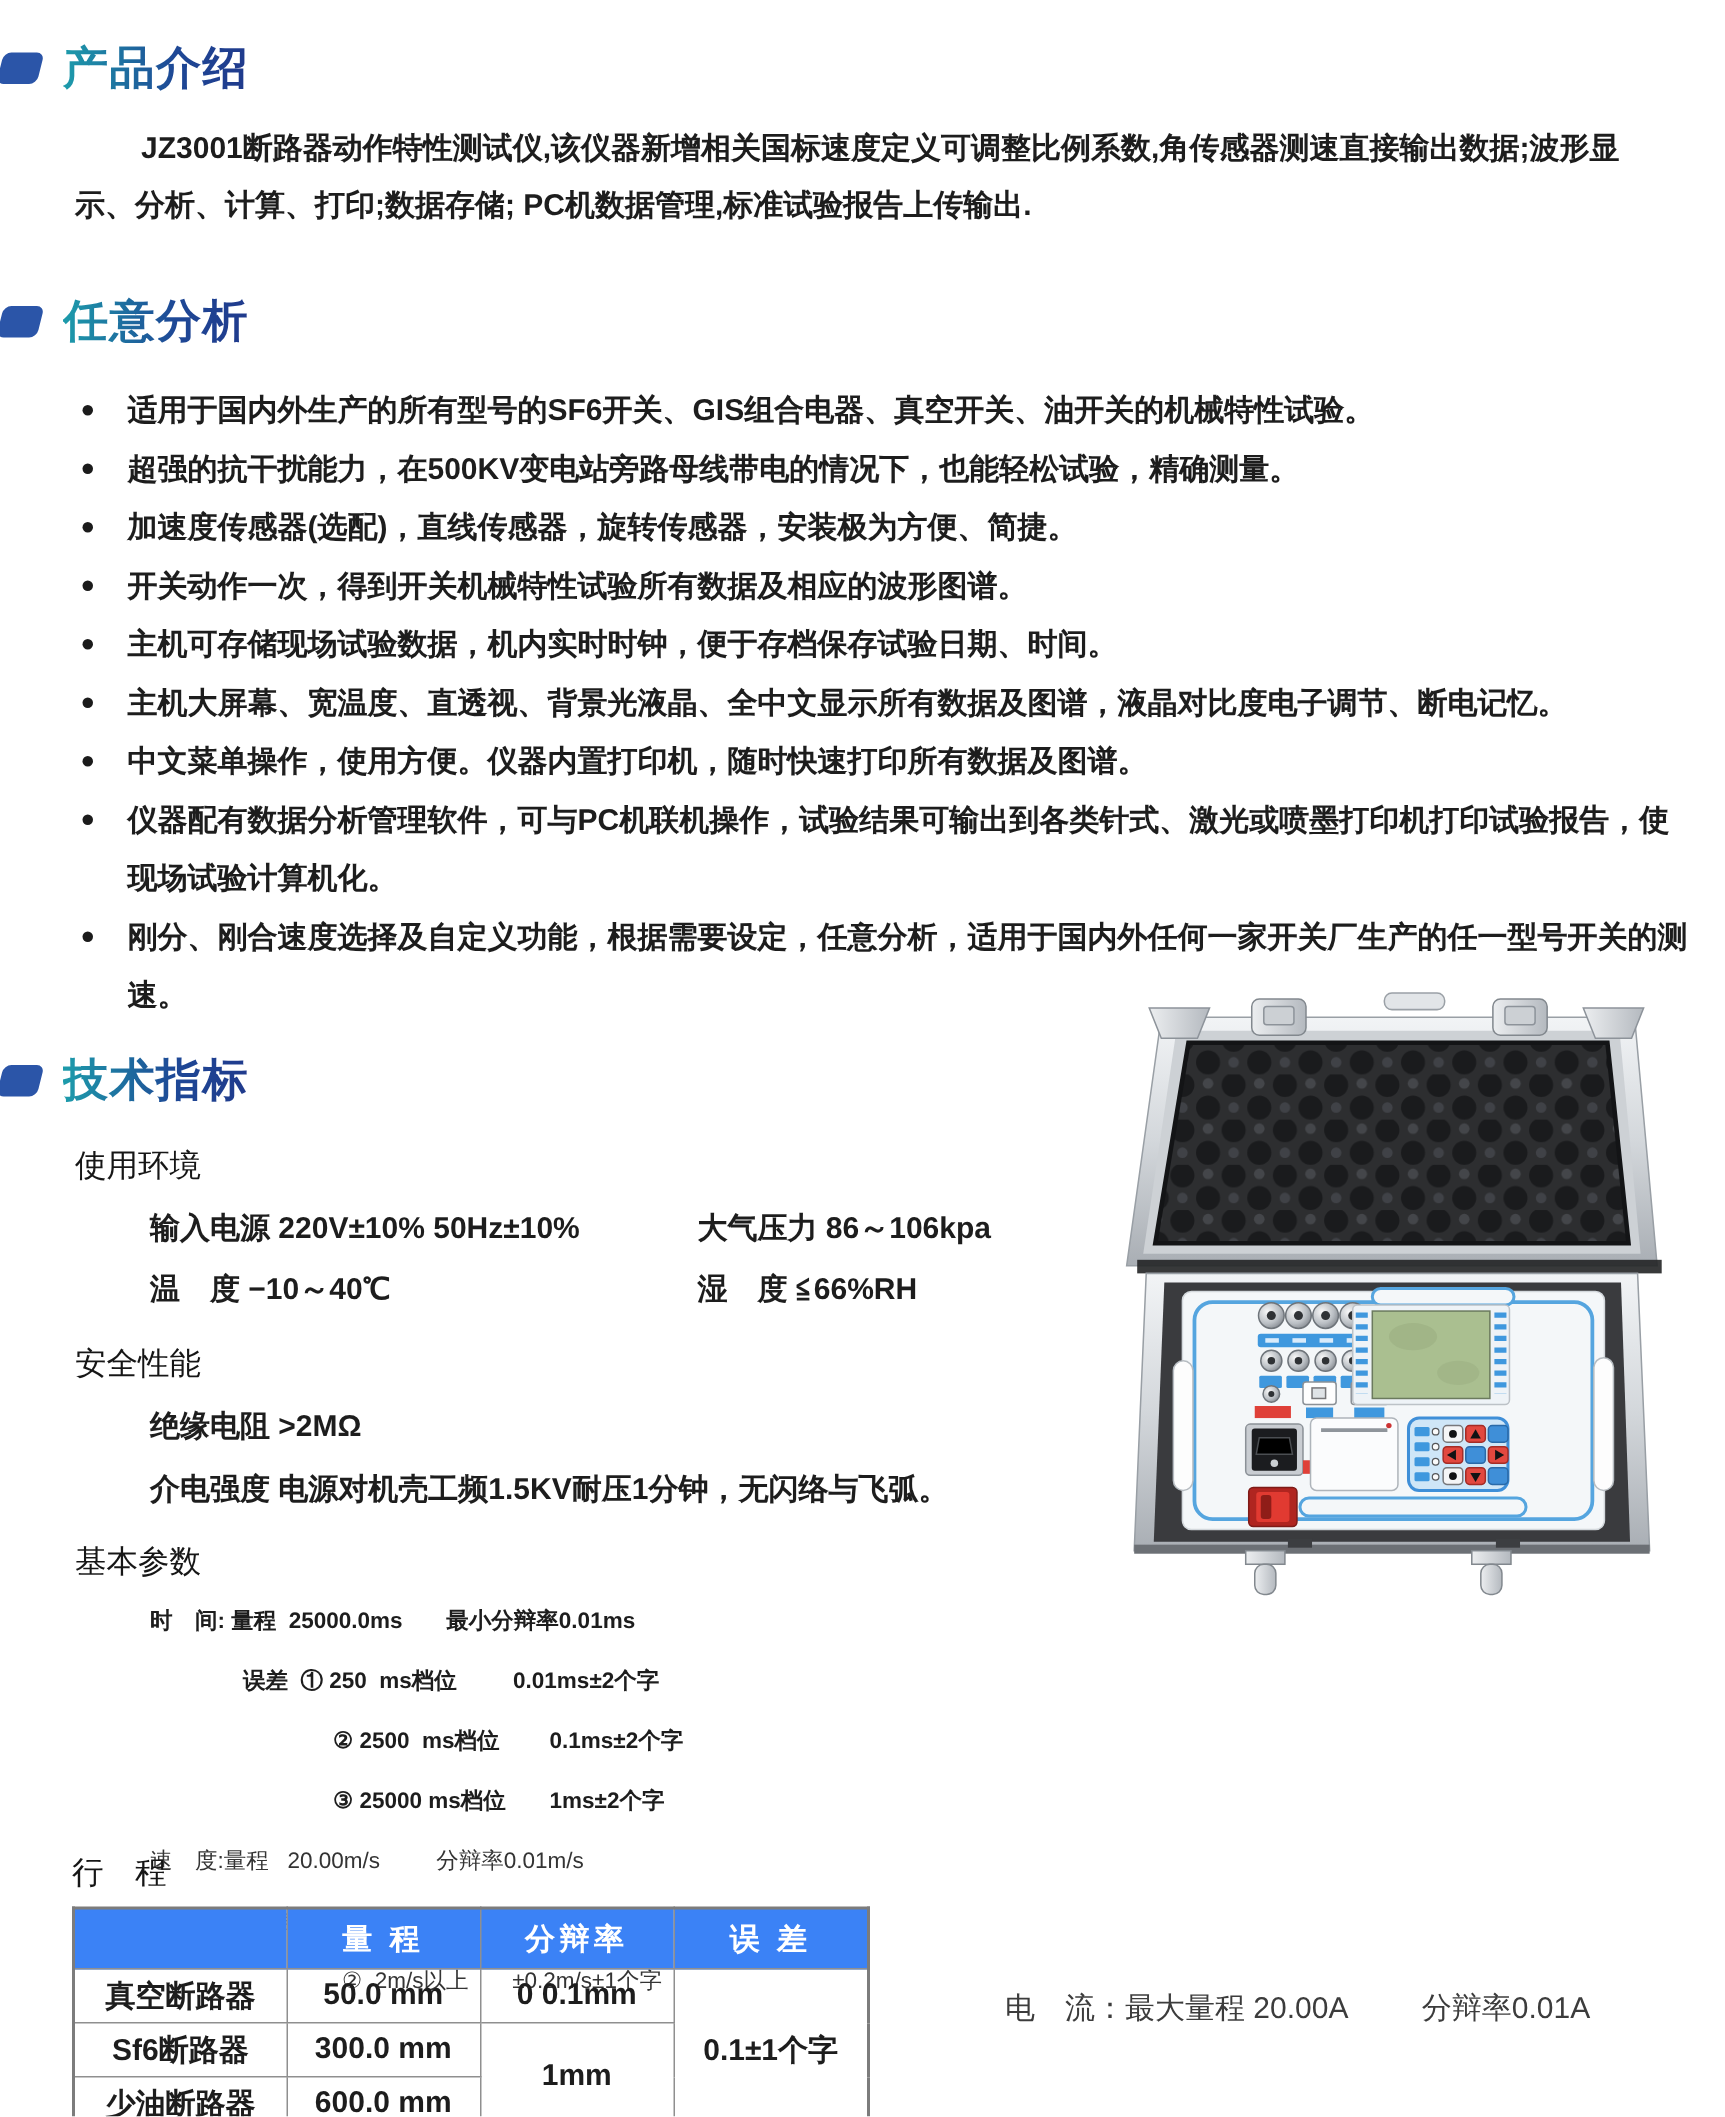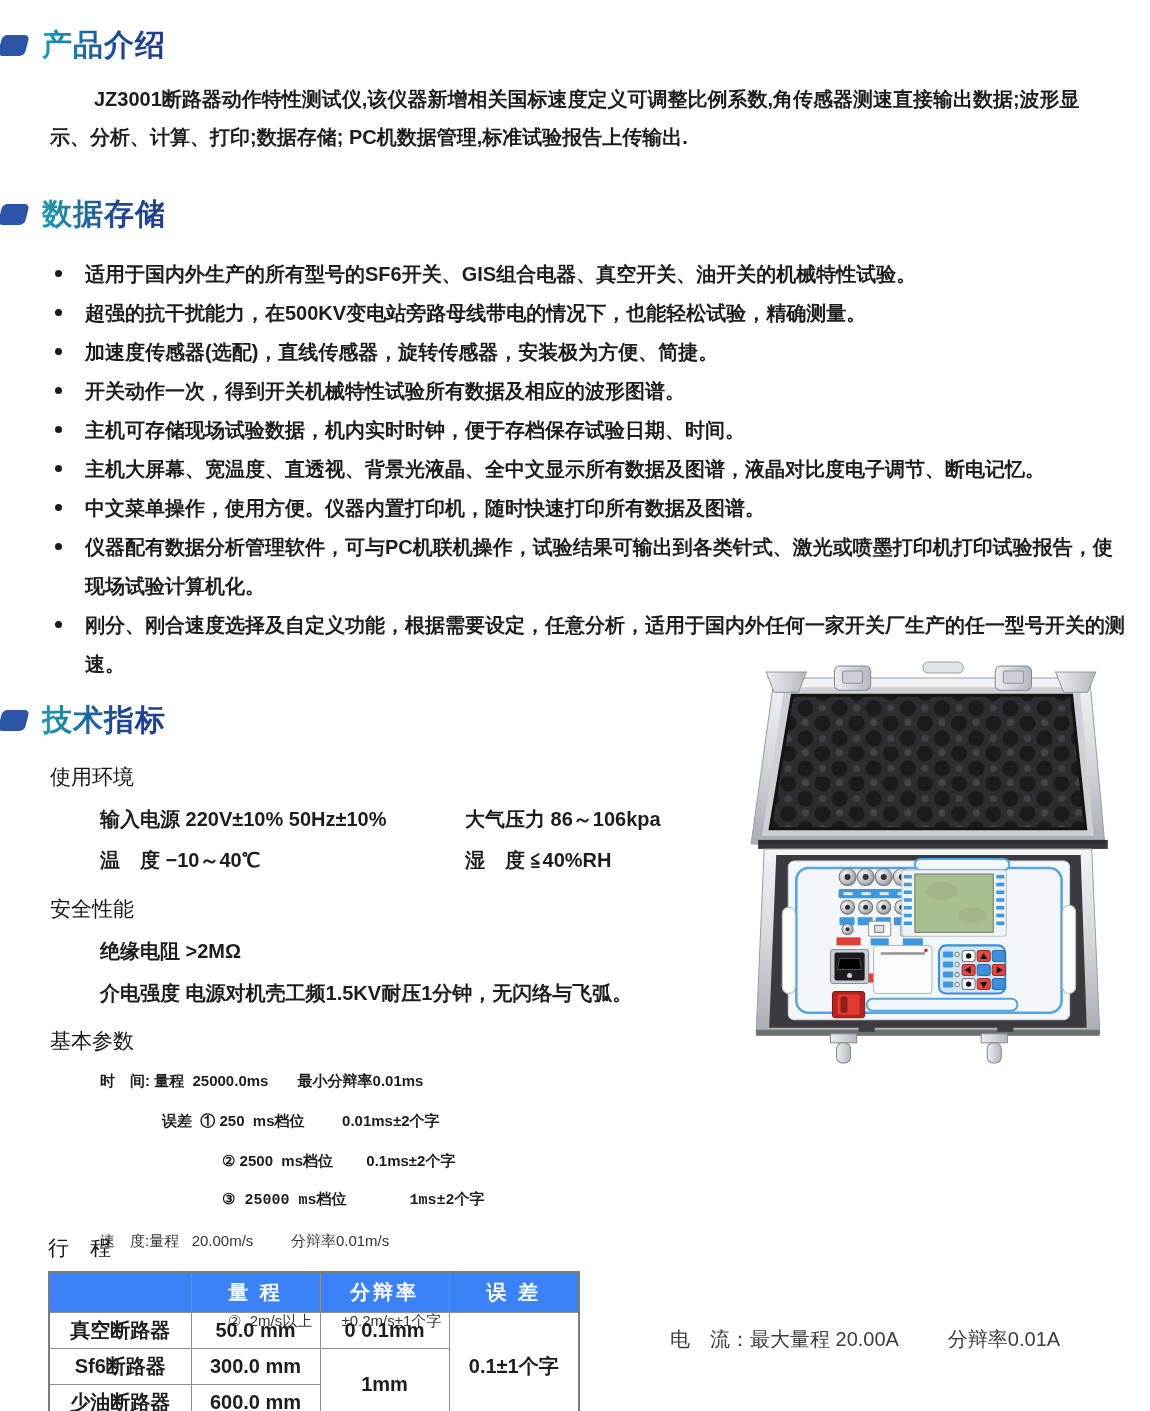--- a/index.html
+++ b/index.html
@@ -29,21 +29,21 @@
   .envrow.first{margin-top:8px;}
   .envrow .lcol{width:352px;}
   #safety-title{margin:14px 0 0 50px;}
   .sline{margin-left:100px;font-size:20px;font-weight:600;line-height:42px;white-space:pre;}
   .sline.first{margin-top:7px;}
   #basic-title{margin:13px 0 0 50px;}
   .bl{font-size:15px;line-height:40px;white-space:pre;}
   .bl0{margin-left:100px;font-weight:700;margin-top:6px;}
   .bl1{margin-left:162px;font-weight:700;}
   .bl2{margin-left:222px;font-weight:700;}
-  .bl3{margin-left:222px;font-weight:700;font-family:Liberation Mono, monospace;}
+  .bl3{margin-left:222px;font-weight:700;}
   .bl4{margin-left:100px;font-weight:400;color:#343434;}
   .bl5{margin-left:164px;font-weight:400;color:#343434;}
   .bl6{margin-left:228px;font-weight:400;color:#343434;}
 
   
   .travel{position:absolute;left:48px;top:1234px;width:534px;}
   .travel table{border-collapse:collapse;margin-top:9px;width:530px;table-layout:fixed;border:2px solid #7c7c7c;}
   .travel th,.travel td{border:1.6px solid #8f8f8f;}
   .travel th{background:#3b82f6;color:#fff;font-size:20px;font-weight:600;height:37px;letter-spacing:3px;}
   .travel td{height:33px;text-align:center;font-size:20px;font-weight:600;}
@@ -60,21 +60,21 @@
 <div class="page">
 
   <div class="h1row" id="h1-intro">
     <span class="h1sq"></span>
     <span class="h1text">产品介绍</span>
   </div>
   <p class="intro-para">JZ3001断路器动作特性测试仪,该仪器新增相关国标速度定义可调整比例系数,角传感器测速直接输出数据;波形显示、分析、计算、打印;数据存储; PC机数据管理,标准试验报告上传输出.</p>
 
   <div class="h1row" id="h1-features">
     <span class="h1sq"></span>
-    <span class="h1text">数据存储</span>
+    <span class="h1text">任意分析</span>
   </div>
   <ul class="features">
     <li>适用于国内外生产的所有型号的SF6开关、GIS组合电器、真空开关、油开关的机械特性试验。</li>
     <li>超强的抗干扰能力，在500KV变电站旁路母线带电的情况下，也能轻松试验，精确测量。</li>
     <li>加速度传感器(选配)，直线传感器，旋转传感器，安装极为方便、简捷。</li>
     <li>开关动作一次，得到开关机械特性试验所有数据及相应的波形图谱。</li>
     <li>主机可存储现场试验数据，机内实时时钟，便于存档保存试验日期、时间。</li>
     <li>主机大屏幕、宽温度、直透视、背景光液晶、全中文显示所有数据及图谱，液晶对比度电子调节、断电记忆。</li>
     <li>中文菜单操作，使用方便。仪器内置打印机，随时快速打印所有数据及图谱。</li>
     <li>仪器配有数据分析管理软件，可与PC机联机操作，试验结果可输出到各类针式、激光或喷墨打印机打印试验报告，使现场试验计算机化。</li>
@@ -86,21 +86,21 @@
     <span class="h1text">技术指标</span>
   </div>
 
   <div class="subhead" id="env-title">使用环境</div>
   <div class="envrow first">
     <span class="lcol">输入电源 220V±10% 50Hz±10%</span>
     <span>大气压力 86～106kpa</span>
   </div>
   <div class="envrow">
     <span class="lcol">温　度 −10～40℃</span>
-    <span>湿　度 ≦40%RH</span>
+    <span>湿　度 ≦66%RH</span>
   </div>
 
   <div class="subhead" id="safety-title">安全性能</div>
   <div class="sline first">绝缘电阻 &gt;2MΩ</div>
   <div class="sline">介电强度 电源对机壳工频1.5KV耐压1分钟，无闪络与飞弧。</div>
 
   <div class="subhead" id="basic-title">基本参数</div>
   <div class="bl bl0">时　间: 量程  25000.0ms       最小分辩率0.01ms</div>
   <div class="bl bl1">误差  ① 250  ms档位         0.01ms±2个字</div>
   <div class="bl bl2">② 2500  ms档位        0.1ms±2个字</div>

